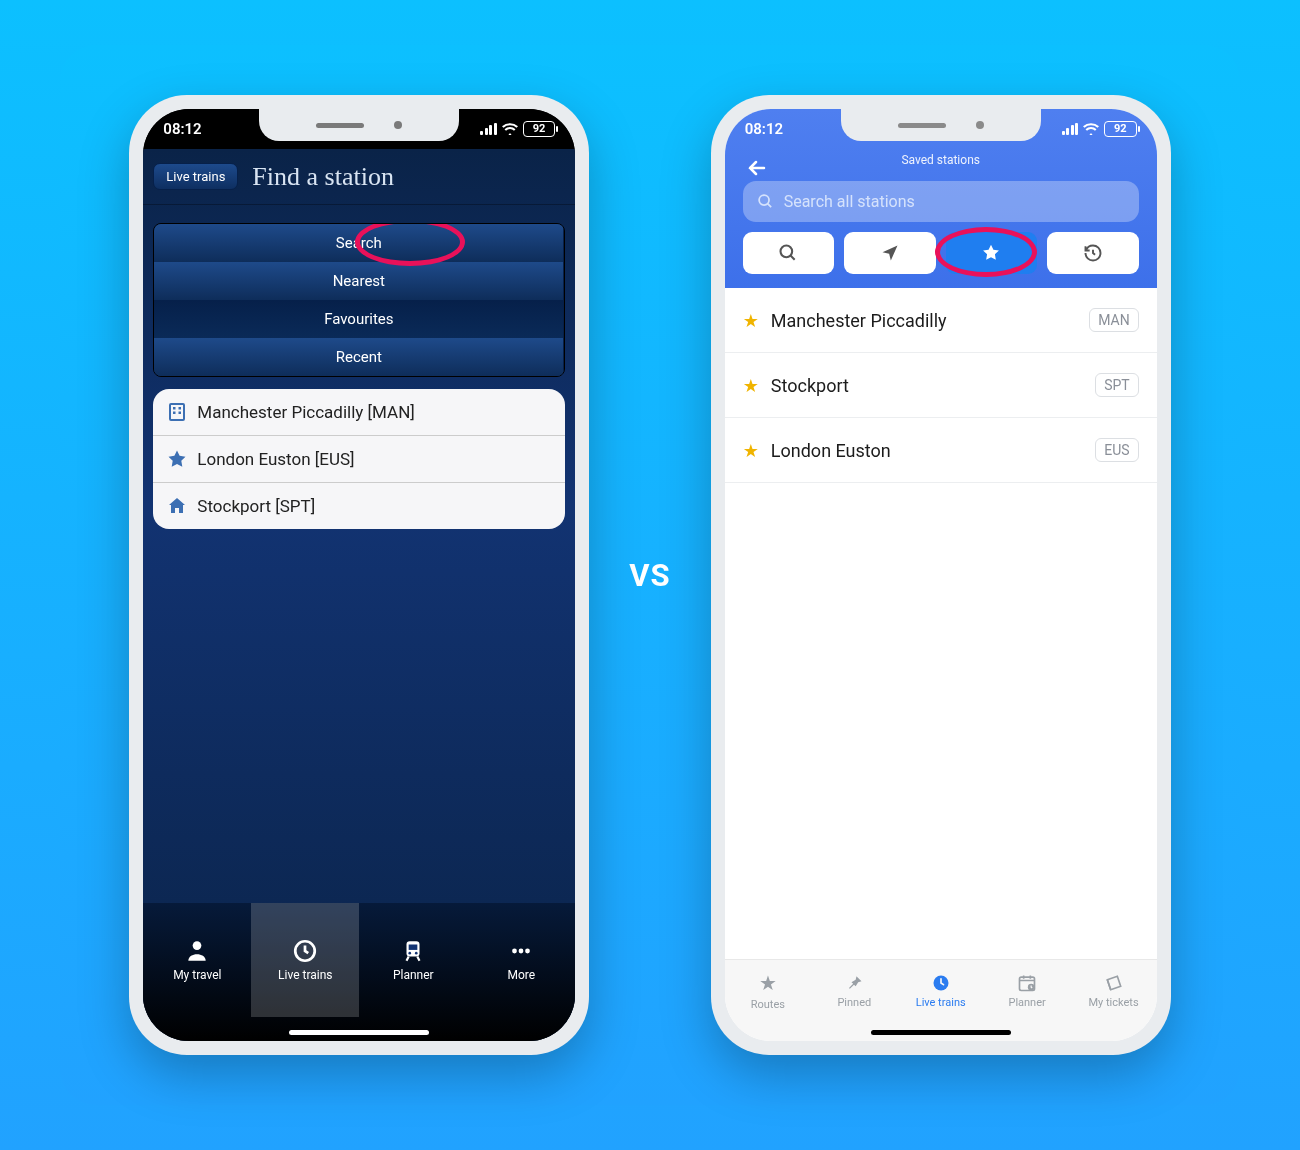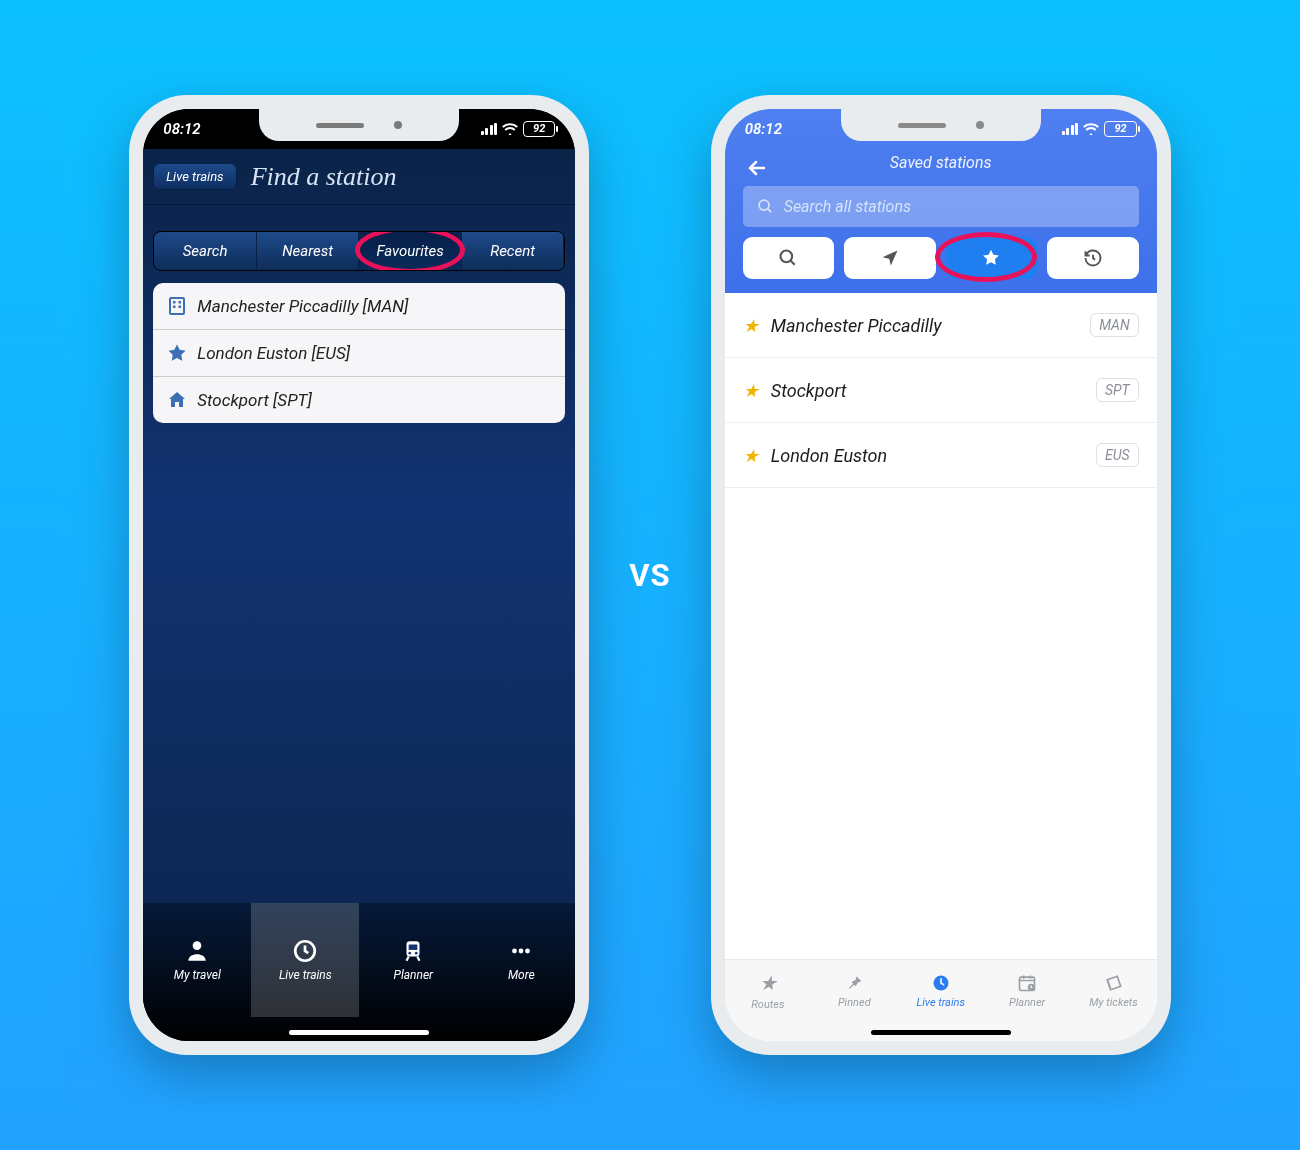--- a/index.html
+++ b/index.html
@@ -1,65 +1,65 @@
 <!DOCTYPE html>
 <html><head>
 <meta charset="utf-8">
 <style>
 * { margin:0; padding:0; box-sizing:border-box; font-family:-apple-system,BlinkMacSystemFont,'Segoe UI',Roboto,sans-serif; }
 body { width:1300px; height:1150px; background:linear-gradient(180deg,#0cc0ff 0%,#21a2ff 100%); display:flex; align-items:center; justify-content:center; }
 .container { width:1180px; height:1060px; background:linear-gradient(180deg,#0cc0ff 0%,#21a2ff 100%); border-radius:36px; display:flex; align-items:center; justify-content:center; gap:40px; }
 .vs { color:#fff; font-size:31px; font-weight:700; letter-spacing:1px; }
 .phone { width:460px; height:960px; background:#e9ecef; border-radius:58px; padding:14px; position:relative; box-shadow:0 20px 50px rgba(0,0,0,.25); }
-.phone-inner { width:100%; height:100%; border-radius:46px; overflow:hidden; position:relative;font-style:italic; }
+.phone-inner { width:100%; height:100%; border-radius:46px; overflow:hidden; position:relative; }
 .notch { position:absolute; top:0; left:50%; transform:translateX(-50%); width:200px; height:32px; background:inherit; border-radius:0 0 20px 20px; z-index:20; display:flex; align-items:center; justify-content:center; gap:30px; }
 .notch::before { content:''; width:48px; height:5px; border-radius:3px; background:#6d6d6d; }
 .notch::after { content:''; width:8px; height:8px; border-radius:50%; background:#6d6d6d; }
 .home-indicator { position:absolute; bottom:6px; left:50%; transform:translateX(-50%); width:140px; height:5px; border-radius:3px; z-index:30; }
 
 
 .p1 .phone-inner { background:#000; }
 .p1 .notch { background:#e9ecef; }
 .p1 .notch::before, .p1 .notch::after { background:#7a7a7a; }
 .p1 .home-indicator { background:#fff; }
 .p1 .status-bar { height:40px; background:#000; display:flex; justify-content:space-between; align-items:center; padding:0 20px; color:#fff; font-size:15px; font-weight:600; }
 .p1 .status-right { display:flex; gap:5px; align-items:center; }
 .p1 .app-body { height:calc(100% - 40px); background:linear-gradient(180deg,#0a2348 0%,#123372 40%,#0a2348 100%); display:flex; flex-direction:column; }
 .p1 .nav-header { height:56px; display:flex; align-items:center; padding:0 10px; gap:14px; border-bottom:1px solid rgba(0,0,0,.3); }
 .p1 .back-pill { background:linear-gradient(180deg,#1d4a8c,#0e2f61); border:1px solid #06204a; color:#fff; font-size:13px; padding:5px 12px; border-radius:7px; position:relative; }
 .p1 .nav-title { color:#d8e4f2; font-family:Georgia,serif; font-size:26px; font-weight:400;text-align:center; }
-.p1 .seg-tabs { display:flex; gap:0; margin:26px 10px 0; border-radius:8px; overflow:hidden; border:1px solid #000; position:relative; }
+.p1 .seg-tabs { display:flex; gap:0; margin:18px 10px 0; border-radius:8px; overflow:hidden; border:1px solid #000; position:relative;flex-direction:column; }
 .p1 .seg-tab { flex:1; text-align:center; padding:10px 4px; color:#fff; font-size:15px; background:linear-gradient(180deg,#1e4a8a,#0e2d5a); border-right:1px solid #06204a; }
 .p1 .seg-tab:last-child { border-right:none; }
 .p1 .seg-tab.active { background:linear-gradient(180deg,#06204a,#0a2a58); }
 .p1 .highlight-circle { position:absolute; border:5px solid #e9115a; border-radius:50%; width:110px; height:48px; pointer-events:none; z-index:50; }
 .p1 .seg-tabs .highlight-circle { left:201px; top:-6px; }
-.p1 .card-list { margin:12px 10px; background:#f6f6f8; border-radius:10px; overflow:hidden; }
+.p1 .card-list { margin:12px 10px; background:#f6f6f8; border-radius:16px; overflow:hidden; }
 .p1 .card-row { display:flex; align-items:center; gap:10px; padding:13px 14px; border-bottom:1px solid #ccc; font-size:17px; color:#222; }
 .p1 .card-row:last-child { border-bottom:none; }
 .p1 .row-icon { color:#3c6fb3; font-size:20px; }
 .p1 .spacer { flex:1; }
 .p1 .tab-bar { height:138px; background:linear-gradient(180deg,#061a3a,#000); display:flex; padding-bottom:24px; }
 .p1 .tab-item { flex:1; display:flex; flex-direction:column; align-items:center; justify-content:center; gap:4px; color:#fff; font-size:12px; }
 .p1 .tab-item .ti-icon { font-size:24px; }
 .p1 .tab-item.active { background:rgba(255,255,255,.18); }
 
 
 .p2 .phone-inner { background:#fff; }
 .p2 .notch { background:#e9ecef; }
 .p2 .notch::before, .p2 .notch::after { background:#8a8a8a; }
 .p2 .home-indicator { background:#000; }
 .p2 .header { background:linear-gradient(180deg,#4f7ff0,#3d70ea); color:#fff; padding-bottom:14px; }
 .p2 .status-bar { height:40px; display:flex; justify-content:space-between; align-items:center; padding:0 20px; font-size:15px; font-weight:600; }
 .p2 .status-right { display:flex; gap:5px; align-items:center; }
 .p2 .title-row { position:relative; text-align:center; margin-top:4px; }
 .p2 .back-arrow { position:absolute; left:20px; top:3px; font-size:22px; }
 .p2 .title { font-size:22px; font-weight:700; }
-.p2 .subtitle { font-size:16px; opacity:.9; margin-top:2px; }
-.p2 .search-box { margin:14px 18px 10px; background:rgba(255,255,255,.3); border-radius:5px; padding:11px 14px; color:#d5e2fc; font-size:16px; display:flex; align-items:center; gap:10px; }
+.p2 .subtitle { font-size:12px; opacity:.9; margin-top:2px; }
+.p2 .search-box { margin:14px 18px 10px; background:rgba(255,255,255,.3); border-radius:13px; padding:11px 14px; color:#d5e2fc; font-size:16px; display:flex; align-items:center; gap:10px; }
 .p2 .mode-row { display:flex; gap:10px; margin:0 18px; position:relative; }
 .p2 .mode-btn { flex:1; height:42px; border-radius:9px; display:flex; align-items:center; justify-content:center; font-size:18px; }
 .p2 .mode-btn.white { background:#fff; color:#6c6c6c; }
 .p2 .mode-btn.active { background:#1f7ef0; color:#fff; }
 .p2 .mode-row .highlight-circle { position:absolute; border:5px solid #e9115a; border-radius:50%; width:102px; height:50px; left:192px; top:-5px; pointer-events:none; z-index:50; }
 .p2 .list { }
 .p2 .list-row { display:flex; align-items:center; gap:12px; padding:20px 18px; border-bottom:1px solid #eceef0; font-size:18px; color:#1c1c1c; }
 .p2 .star { color:#f0b400; font-size:18px; }
 .p2 .code-pill { margin-left:auto; border:1px solid #dcdfe3; color:#8a8f98; border-radius:6px; padding:3px 8px; font-size:14px; }
 .p2 .tab-bar2 { position:absolute; bottom:0; left:0; right:0; height:82px; background:#f7f7f7; display:flex; padding-bottom:20px; border-top:1px solid #e8e8e8; }

